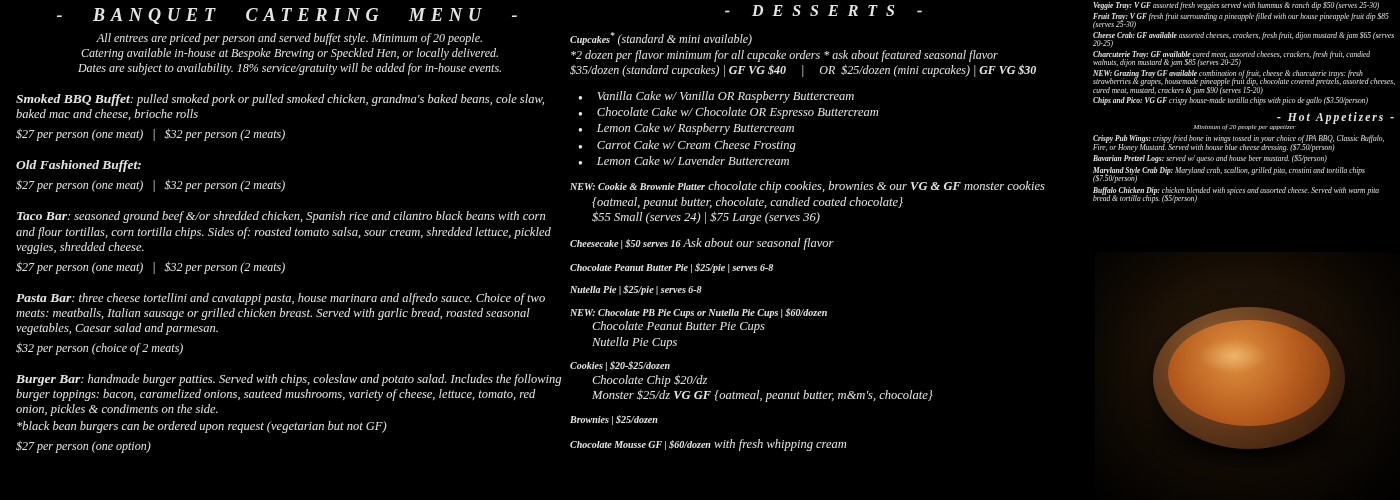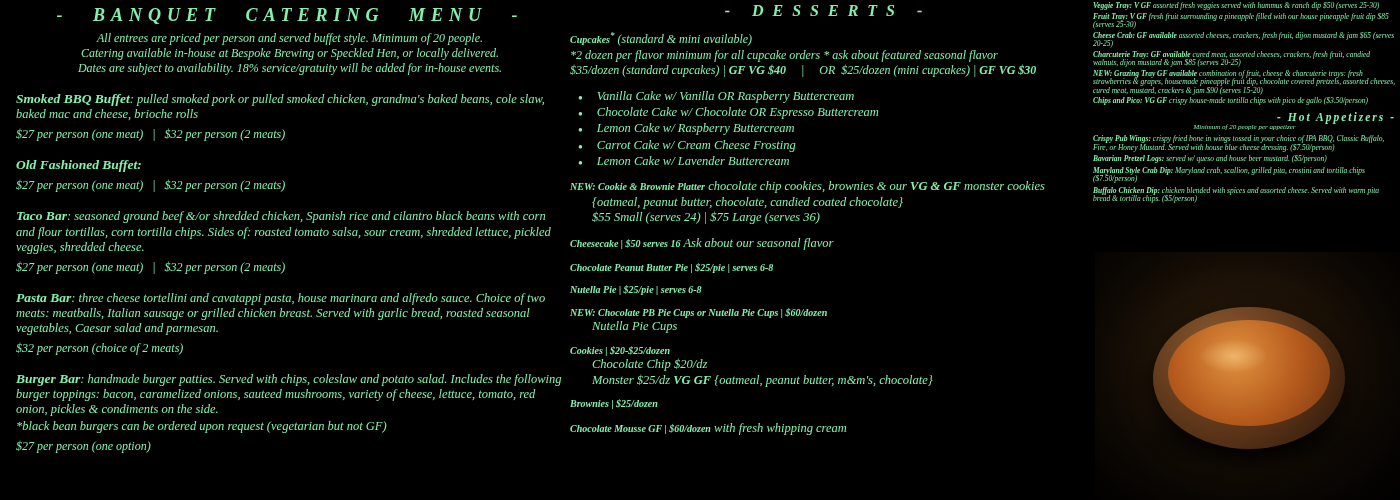--- a/index.html
+++ b/index.html
@@ -1,19 +1,19 @@
 <!DOCTYPE html>
 <html><head>
 <meta charset="utf-8">
 <style>
   * { margin:0; padding:0; box-sizing:border-box; }
   html,body { background:#000; }
   .canvas {
     position:relative; width:1400px; height:500px; overflow:hidden;
-    background:#000; color:#86efac;
+    background:#000; color:#e5e5e5;
     font-family:"Liberation Serif","DejaVu Serif",serif;
     font-style:italic;
   }
   .b { font-weight:700; }
   .pre { white-space:pre-wrap; }
 
   
   .col-left { position:absolute; left:16px; top:5px; width:548px; }
   .left-title { font-size:18px; font-weight:700; letter-spacing:6px; word-spacing:14px; text-align:center; white-space:nowrap; }
   .intro { margin-top:5px; text-align:center; font-size:12px; line-height:1.25; }
@@ -159,20 +159,21 @@
     <div class="section">
       <div class="line h1b">Chocolate Peanut Butter Pie | $25/pie | serves 6-8</div>
     </div>
 
     <div class="section">
       <div class="line h1b">Nutella Pie | $25/pie | serves 6-8</div>
     </div>
 
     <div class="section">
       <div class="line h1b">NEW: Chocolate PB Pie Cups or Nutella Pie Cups | $60/dozen</div>
+      <div class="line indent">Chocolate Peanut Butter Pie Cups</div>
       <div class="line indent">Nutella Pie Cups</div>
     </div>
 
     <div class="section">
       <div class="line h1b">Cookies | $20-$25/dozen</div>
       <div class="line indent">Chocolate Chip $20/dz</div>
       <div class="line indent"><span>Monster $25/dz </span><span class="b">VG GF</span><span> {oatmeal, peanut butter, m&amp;m's, chocolate}</span></div>
     </div>
 
     <div class="section">

